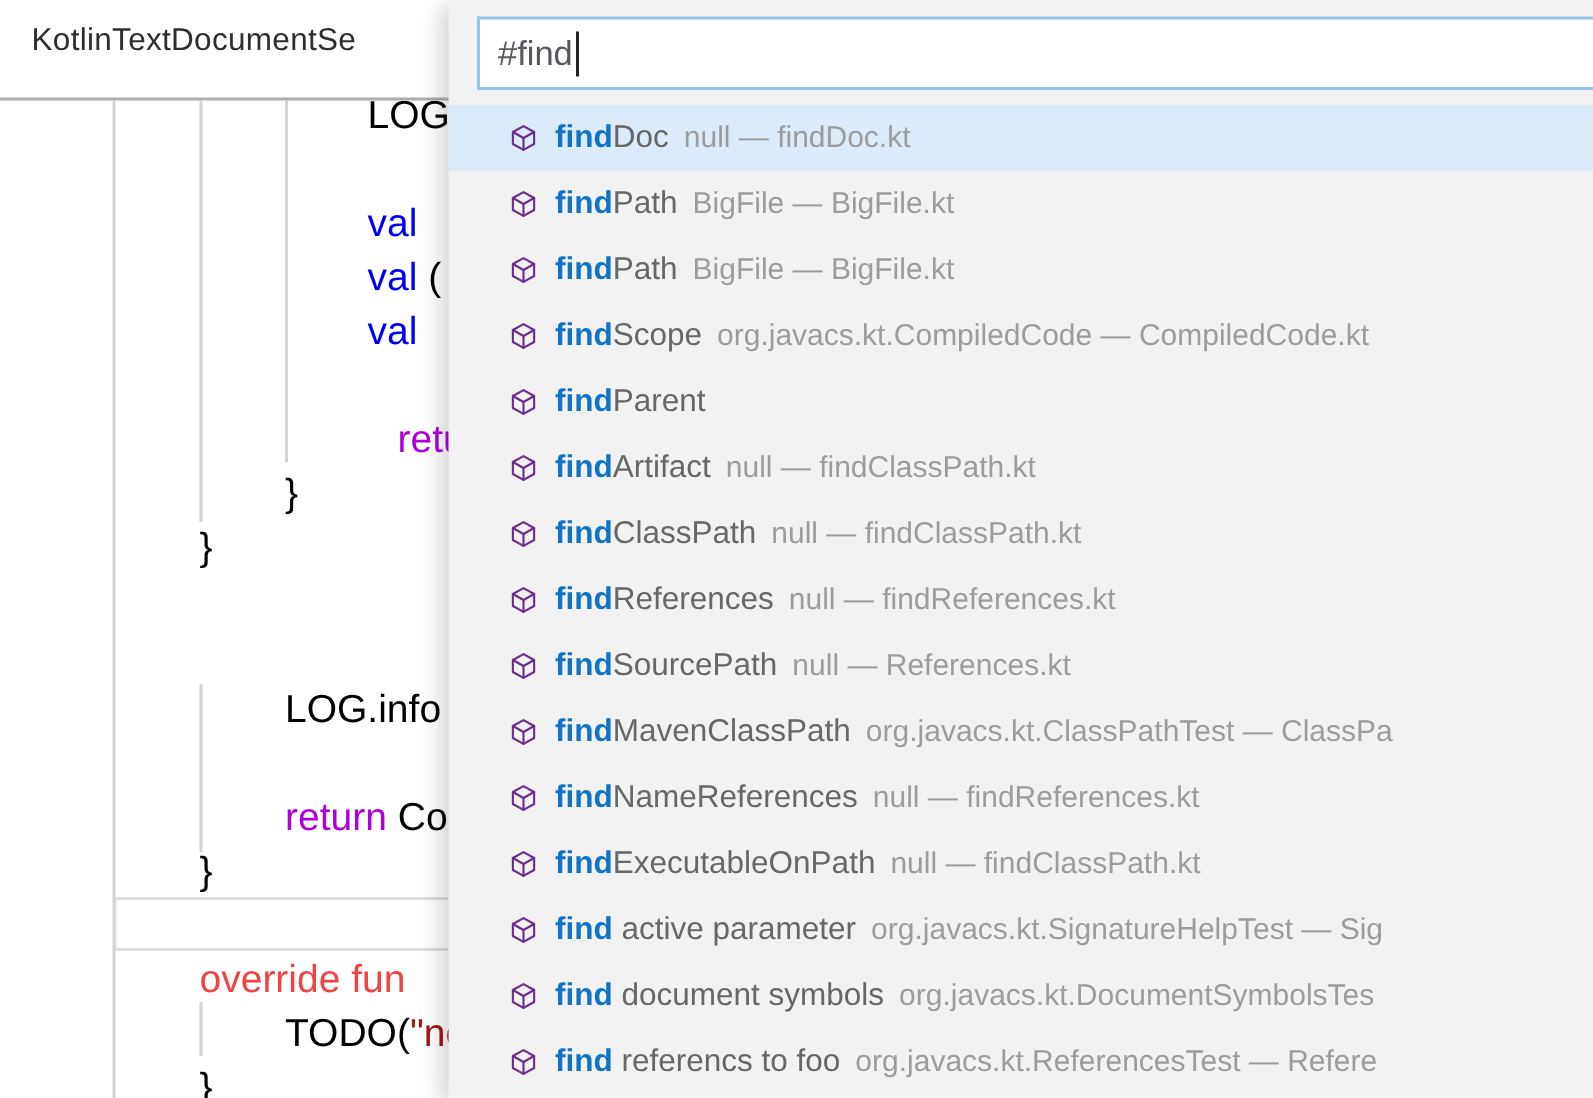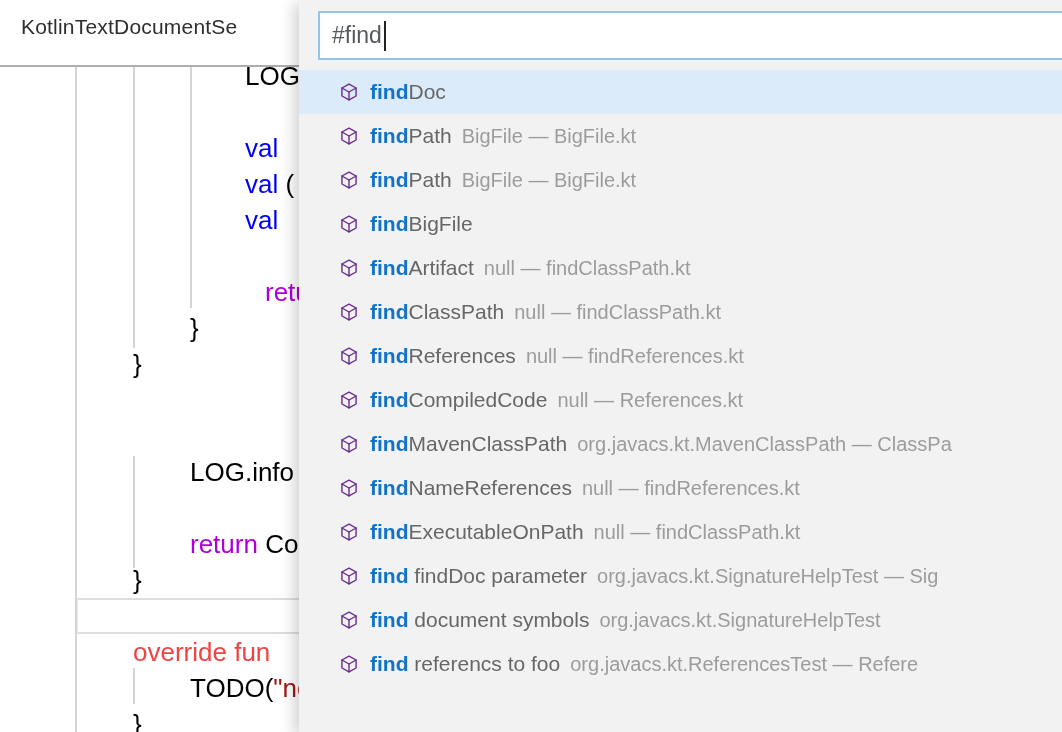--- a/index.html
+++ b/index.html
@@ -103,20 +103,21 @@
   <div class="qo-list" id="qo-list">
       <div class="qo-row selected">
     <span class="sym-icon">
       <svg viewBox="0 0 24 24" fill="none" stroke="#6b2d90" stroke-width="1.7" stroke-linejoin="round" stroke-linecap="round">
         <path d="M12 2.5 L20.5 7.2 V16.8 L12 21.5 L3.5 16.8 V7.2 Z"></path>
         <path d="M3.5 7.2 L12 12 L20.5 7.2"></path>
         <path d="M12 12 V21.5"></path>
       </svg>
     </span>
     <span class="qo-name"><span class="hl">find</span><span class="rest">Doc</span></span>
+    <span class="qo-detail">null — findDoc.kt</span>
   </div>
       <div class="qo-row">
     <span class="sym-icon">
       <svg viewBox="0 0 24 24" fill="none" stroke="#6b2d90" stroke-width="1.7" stroke-linejoin="round" stroke-linecap="round">
         <path d="M12 2.5 L20.5 7.2 V16.8 L12 21.5 L3.5 16.8 V7.2 Z"></path>
         <path d="M3.5 7.2 L12 12 L20.5 7.2"></path>
         <path d="M12 12 V21.5"></path>
       </svg>
     </span>
     <span class="qo-name"><span class="hl">find</span><span class="rest">Path</span></span>
@@ -134,21 +135,32 @@
     <span class="qo-detail">BigFile — BigFile.kt</span>
   </div>
       <div class="qo-row">
     <span class="sym-icon">
       <svg viewBox="0 0 24 24" fill="none" stroke="#6b2d90" stroke-width="1.7" stroke-linejoin="round" stroke-linecap="round">
         <path d="M12 2.5 L20.5 7.2 V16.8 L12 21.5 L3.5 16.8 V7.2 Z"></path>
         <path d="M3.5 7.2 L12 12 L20.5 7.2"></path>
         <path d="M12 12 V21.5"></path>
       </svg>
     </span>
-    <span class="qo-name"><span class="hl">find</span><span class="rest">BigFile</span></span>
+    <span class="qo-name"><span class="hl">find</span><span class="rest">Scope</span></span>
+    <span class="qo-detail">org.javacs.kt.CompiledCode — CompiledCode.kt</span>
+  </div>
+      <div class="qo-row">
+    <span class="sym-icon">
+      <svg viewBox="0 0 24 24" fill="none" stroke="#6b2d90" stroke-width="1.7" stroke-linejoin="round" stroke-linecap="round">
+        <path d="M12 2.5 L20.5 7.2 V16.8 L12 21.5 L3.5 16.8 V7.2 Z"></path>
+        <path d="M3.5 7.2 L12 12 L20.5 7.2"></path>
+        <path d="M12 12 V21.5"></path>
+      </svg>
+    </span>
+    <span class="qo-name"><span class="hl">find</span><span class="rest">Parent</span></span>
   </div>
       <div class="qo-row">
     <span class="sym-icon">
       <svg viewBox="0 0 24 24" fill="none" stroke="#6b2d90" stroke-width="1.7" stroke-linejoin="round" stroke-linecap="round">
         <path d="M12 2.5 L20.5 7.2 V16.8 L12 21.5 L3.5 16.8 V7.2 Z"></path>
         <path d="M3.5 7.2 L12 12 L20.5 7.2"></path>
         <path d="M12 12 V21.5"></path>
       </svg>
     </span>
     <span class="qo-name"><span class="hl">find</span><span class="rest">Artifact</span></span>
@@ -177,33 +189,33 @@
     <span class="qo-detail">null — findReferences.kt</span>
   </div>
       <div class="qo-row">
     <span class="sym-icon">
       <svg viewBox="0 0 24 24" fill="none" stroke="#6b2d90" stroke-width="1.7" stroke-linejoin="round" stroke-linecap="round">
         <path d="M12 2.5 L20.5 7.2 V16.8 L12 21.5 L3.5 16.8 V7.2 Z"></path>
         <path d="M3.5 7.2 L12 12 L20.5 7.2"></path>
         <path d="M12 12 V21.5"></path>
       </svg>
     </span>
-    <span class="qo-name"><span class="hl">find</span><span class="rest">CompiledCode</span></span>
+    <span class="qo-name"><span class="hl">find</span><span class="rest">SourcePath</span></span>
     <span class="qo-detail">null — References.kt</span>
   </div>
       <div class="qo-row">
     <span class="sym-icon">
       <svg viewBox="0 0 24 24" fill="none" stroke="#6b2d90" stroke-width="1.7" stroke-linejoin="round" stroke-linecap="round">
         <path d="M12 2.5 L20.5 7.2 V16.8 L12 21.5 L3.5 16.8 V7.2 Z"></path>
         <path d="M3.5 7.2 L12 12 L20.5 7.2"></path>
         <path d="M12 12 V21.5"></path>
       </svg>
     </span>
     <span class="qo-name"><span class="hl">find</span><span class="rest">MavenClassPath</span></span>
-    <span class="qo-detail">org.javacs.kt.MavenClassPath — ClassPa</span>
+    <span class="qo-detail">org.javacs.kt.ClassPathTest — ClassPa</span>
   </div>
       <div class="qo-row">
     <span class="sym-icon">
       <svg viewBox="0 0 24 24" fill="none" stroke="#6b2d90" stroke-width="1.7" stroke-linejoin="round" stroke-linecap="round">
         <path d="M12 2.5 L20.5 7.2 V16.8 L12 21.5 L3.5 16.8 V7.2 Z"></path>
         <path d="M3.5 7.2 L12 12 L20.5 7.2"></path>
         <path d="M12 12 V21.5"></path>
       </svg>
     </span>
     <span class="qo-name"><span class="hl">find</span><span class="rest">NameReferences</span></span>
@@ -221,33 +233,33 @@
     <span class="qo-detail">null — findClassPath.kt</span>
   </div>
       <div class="qo-row">
     <span class="sym-icon">
       <svg viewBox="0 0 24 24" fill="none" stroke="#6b2d90" stroke-width="1.7" stroke-linejoin="round" stroke-linecap="round">
         <path d="M12 2.5 L20.5 7.2 V16.8 L12 21.5 L3.5 16.8 V7.2 Z"></path>
         <path d="M3.5 7.2 L12 12 L20.5 7.2"></path>
         <path d="M12 12 V21.5"></path>
       </svg>
     </span>
-    <span class="qo-name"><span class="hl">find</span><span class="rest"> findDoc parameter</span></span>
+    <span class="qo-name"><span class="hl">find</span><span class="rest"> active parameter</span></span>
     <span class="qo-detail">org.javacs.kt.SignatureHelpTest — Sig</span>
   </div>
       <div class="qo-row">
     <span class="sym-icon">
       <svg viewBox="0 0 24 24" fill="none" stroke="#6b2d90" stroke-width="1.7" stroke-linejoin="round" stroke-linecap="round">
         <path d="M12 2.5 L20.5 7.2 V16.8 L12 21.5 L3.5 16.8 V7.2 Z"></path>
         <path d="M3.5 7.2 L12 12 L20.5 7.2"></path>
         <path d="M12 12 V21.5"></path>
       </svg>
     </span>
     <span class="qo-name"><span class="hl">find</span><span class="rest"> document symbols</span></span>
-    <span class="qo-detail">org.javacs.kt.SignatureHelpTest</span>
+    <span class="qo-detail">org.javacs.kt.DocumentSymbolsTes</span>
   </div>
       <div class="qo-row">
     <span class="sym-icon">
       <svg viewBox="0 0 24 24" fill="none" stroke="#6b2d90" stroke-width="1.7" stroke-linejoin="round" stroke-linecap="round">
         <path d="M12 2.5 L20.5 7.2 V16.8 L12 21.5 L3.5 16.8 V7.2 Z"></path>
         <path d="M3.5 7.2 L12 12 L20.5 7.2"></path>
         <path d="M12 12 V21.5"></path>
       </svg>
     </span>
     <span class="qo-name"><span class="hl">find</span><span class="rest"> referencs to foo</span></span>

